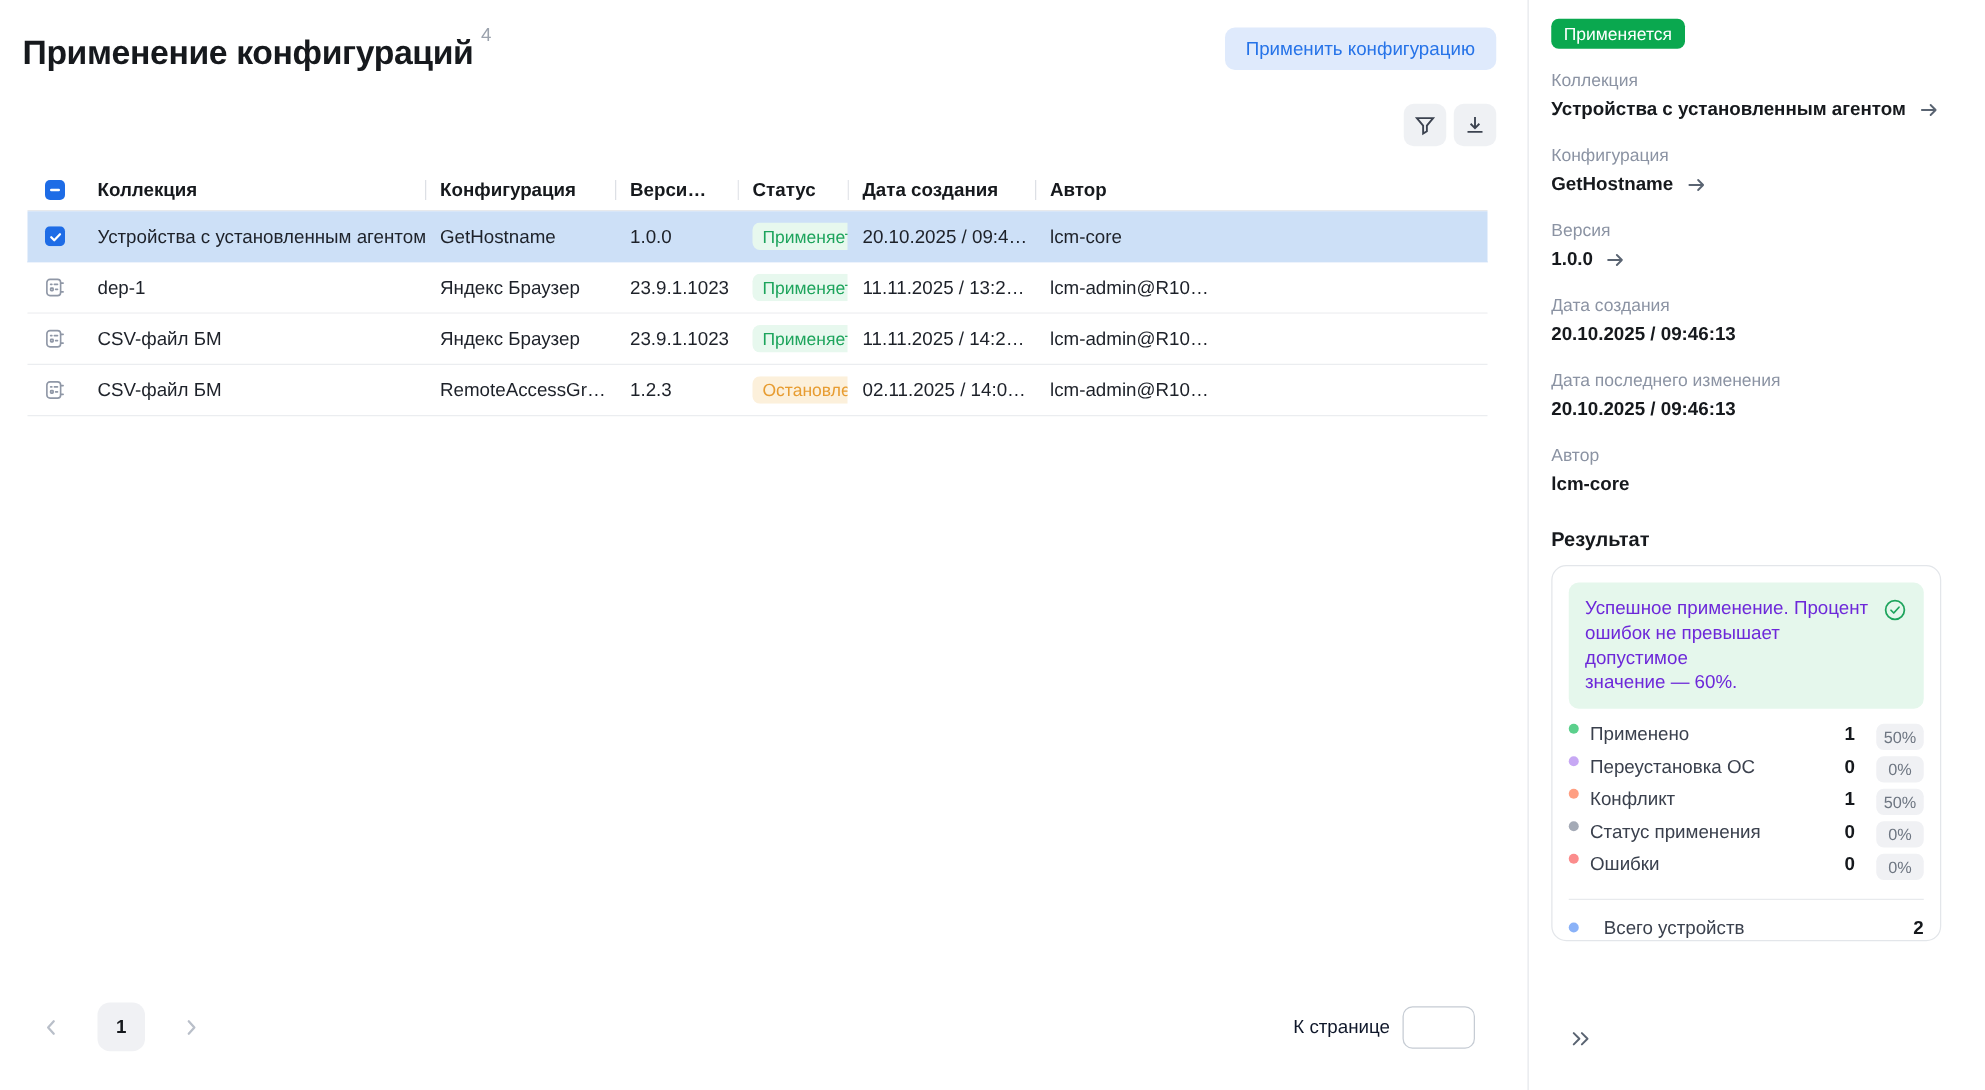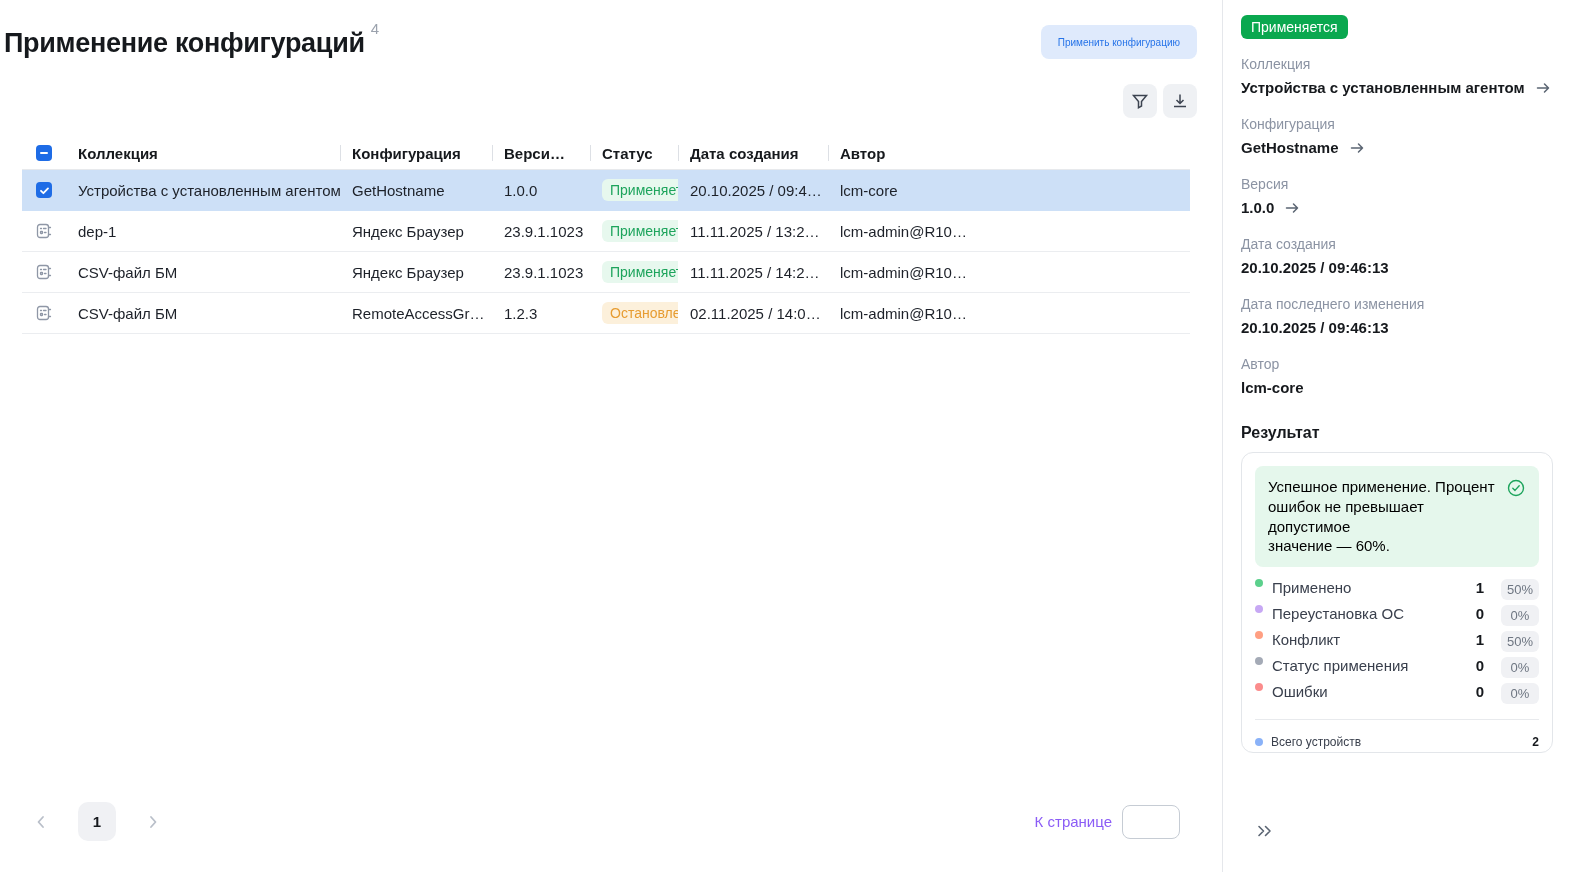--- a/index.html
+++ b/index.html
@@ -2,25 +2,25 @@
 <html lang="ru"><head>
 <meta charset="utf-8">
 <style>
   * { margin:0; padding:0; box-sizing:border-box; }
   html,body { width:1588px; height:872px; background:#ffffff; overflow:hidden;
     font-family:"Liberation Sans","DejaVu Sans",sans-serif; color:#1d2129; }
   .app { display:flex; width:1588px; height:872px; }
 
   
   .main { position:relative; width:1222px; height:872px; }
-  .page-header { display:flex; justify-content:space-between; align-items:flex-end; padding:20px 25px 0 4px;gap:21px; }
+  .page-header { display:flex; justify-content:space-between; align-items:flex-start; padding:20px 25px 0 18px;gap:21px; }
   .page-title { font-size:27px; font-weight:700; color:#16191d; letter-spacing:-0.3px; }
   .title-count { font-size:15px; font-weight:400; color:#9ba2ad; vertical-align:18px; margin-left:6px; }
   .apply-btn { margin-top:2px; height:34px; padding:0 17px; border:none; border-radius:8px;
-    background:#dfeafc; color:#2673e8; font-size:10px; font-weight:500; cursor:pointer;
+    background:#dfeafc; color:#2673e8; font-size:15px; font-weight:500; cursor:pointer;
     font-family:inherit; }
   .toolbar { display:flex; justify-content:flex-end; gap:6px; padding:25px 25px 0; }
   .icon-btn { width:34px; height:34px; border:none; border-radius:8px; background:#eff1f4;
     display:flex; align-items:center; justify-content:center; cursor:pointer; }
   .icon-btn svg { stroke:#3c4350; }
 
   
   .table { margin:19px 32px 0 22px; }
   .tr { display:grid; grid-template-columns:44px 274px 152px 98px 88px 150px 147px 1fr;
     align-items:center; height:41px; border-bottom:1px solid #ebedf0; background:#fff; }
@@ -38,48 +38,48 @@
   .badge.green { background:#e7f8ee; color:#1da45c; }
   .badge.orange { background:#fcf0db; color:#e79c31; }
 
   
   .footer { position:absolute; left:33px; right:42px; bottom:31px; display:flex; align-items:center; }
   .pg-group { display:flex; align-items:center; gap:29px; }
   .pg-chev { background:none; border:none; cursor:pointer; display:flex; align-items:center; }
   .page-btn { width:38px; height:39px; border:none; border-radius:10px; background:#f0f1f4;
     font-size:15px; font-weight:700; color:#16191d; cursor:pointer; font-family:inherit; }
   .goto { margin-left:auto; display:flex; align-items:center; gap:10px; }
-  .goto-label { font-size:15px; color:#8b5cf6;padding-left:28px; }
+  .goto-label { font-size:15px; color:#0f172a;padding-left:28px; }
   .goto-input { width:58px; height:34px; border:1px solid #c6ccd4; border-radius:8px;
     font-size:15px; padding:0 8px; font-family:inherit; color:#1d2129; }
 
   
   .aside { position:relative; width:366px; height:872px; border-left:1px solid #e5e7eb; padding:15px 36px 0 18px; }
   .status-pill { display:inline-block; background:#0aa84f; color:#fff; font-size:14px; font-weight:500;
     padding:4px 10px; border-radius:6px; margin-bottom:17px; }
   .field { margin-bottom:20px; }
   .field-label { font-size:14px; color:#8b93a3; margin-bottom:7px; }
   .field-value { font-size:15px; font-weight:600; color:#16191d; }
   .field-value.link { font-weight:700; display:flex; align-items:center; gap:10px; cursor:pointer; }
   .field-value.link svg { stroke:#5a6472; flex:none; }
   .result-heading { font-size:16px; font-weight:700; color:#16191d; margin-top:28px; }
   .result-card { width:312px; height:301px; overflow:hidden; border:1px solid #e3e6ea; border-radius:12px;
     padding:13px; margin-top:10px; }
   .result-msg { display:flex; gap:10px; background:#e5f7ec; border-radius:8px; padding:11px 13px; }
-  .result-msg-text { flex:1; font-size:15px; font-weight:500; color:#000000; line-height:1.32; white-space:pre-line; }
+  .result-msg-text { flex:1; font-size:15px; font-weight:500; color:#6d28d9; line-height:1.32; white-space:pre-line; }
   .result-msg svg { flex:none; stroke:#1da45c; margin-top:1px; }
   .stats { margin-top:12px; }
   .stat-row { display:flex; align-items:flex-start; height:26px; gap:9px; font-size:15px; color:#3a404d; }
   .dot { width:8px; height:8px; border-radius:50%; flex:none; }
   .stat-label { flex:1; white-space:nowrap; overflow:hidden; }
   .stat-num { font-weight:700; color:#16191d; min-width:10px; text-align:right; }
   .pct { background:#f0f1f4; color:#6e7682; font-size:13px; border-radius:6px; padding:3px 0;
     min-width:38px; text-align:center; margin-left:8px; }
   .card-divider { border-top:1px solid #e8eaed; margin:10px 0 9px; }
-  .total-row { display:flex; align-items:center; gap:8px; font-size:12px; color:#3a404d; height:26px; }
+  .total-row { display:flex; align-items:center; gap:20px; font-size:15px; color:#3a404d; height:26px; }
   .total-val { margin-left:auto; font-weight:700; color:#16191d; }
   .collapse-btn { position:absolute; left:33px; bottom:33px; background:none; border:none; cursor:pointer;
     display:flex; align-items:center; }
 </style>
 </head>
 <body>
 
 <div class="app">
 
   <div class="main">

